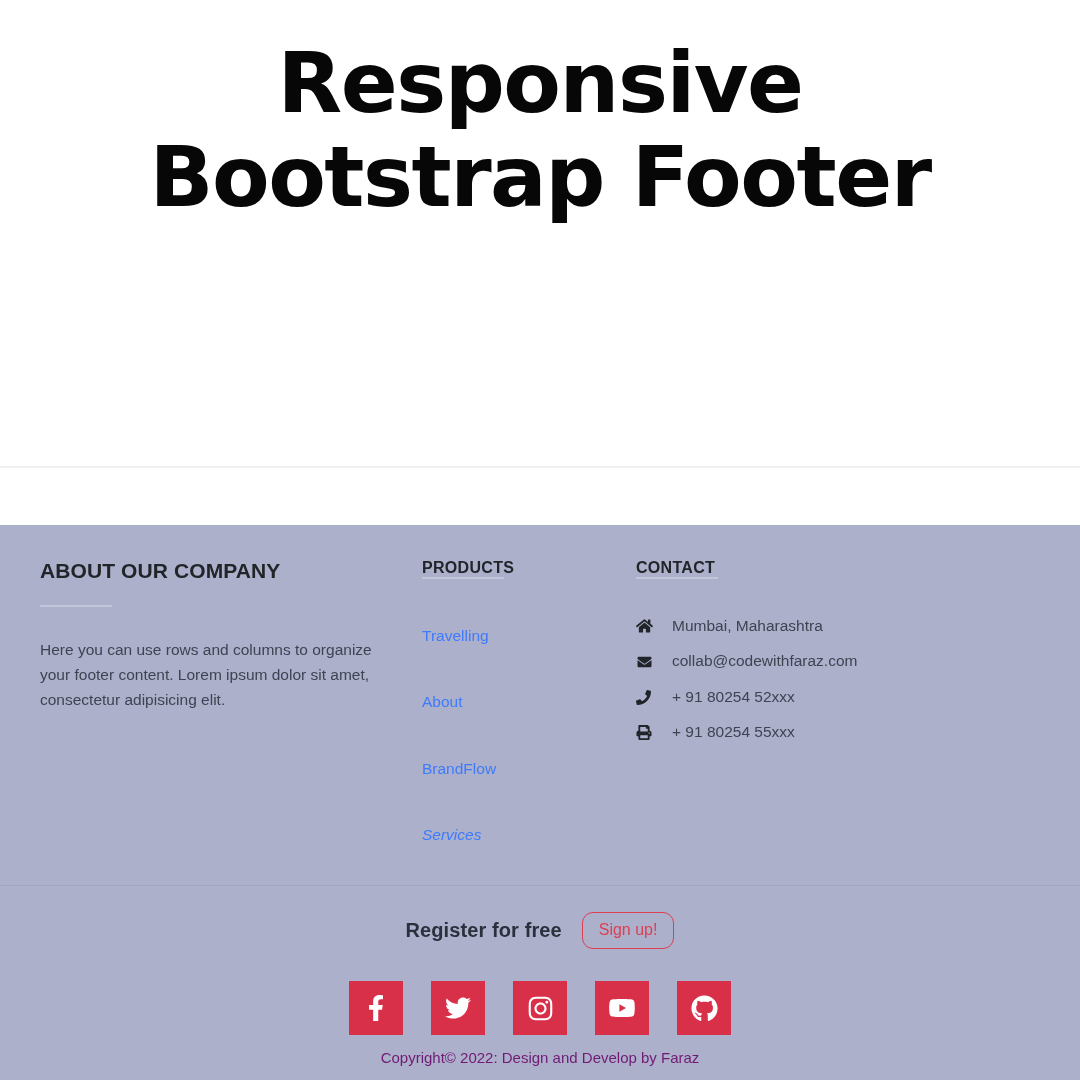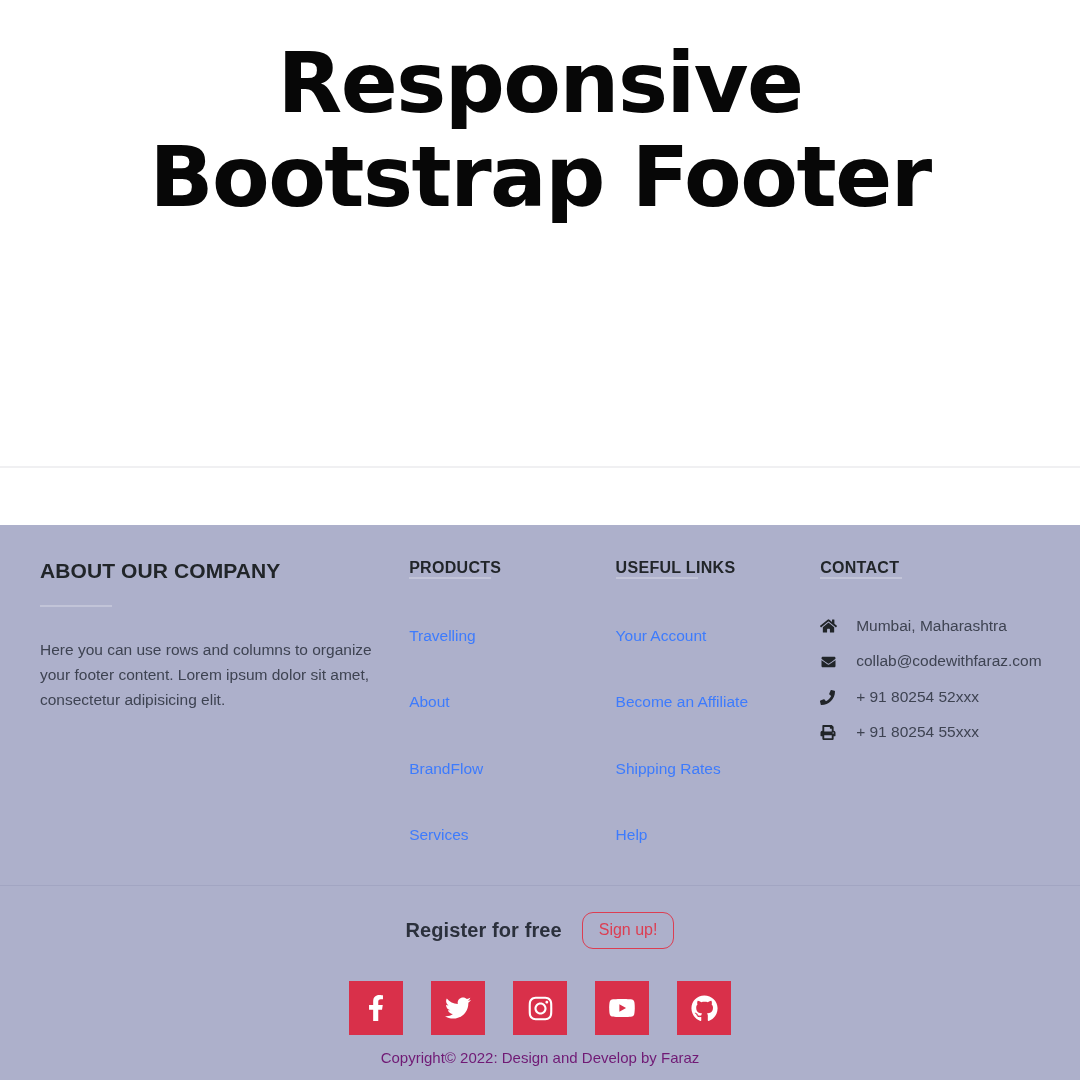--- a/index.html
+++ b/index.html
@@ -105,21 +105,21 @@
   .about-text {
     font-size: 15.5px;
     line-height: 1.62;
     color: #3e4352;
     max-width: 350px;
   }
 
   
   .link-list { list-style: none; }
   .link-list li { margin-bottom: 17px; margin-top: 48px; }
-  .link-list li:last-child { margin-bottom: 0; }
+  .link-list li:last-child { margin-bottom: 0; font-style: italic; }
   .link-list a {
     color: #3d7bfd;
     text-decoration: none;
     font-size: 15.5px;
     line-height: 1.2;
   }
 
   
   .contact-list { list-style: none; }
   .contact-list li {
@@ -231,38 +231,20 @@
           </li>
           <li>
             <a href="#">BrandFlow</a>
           </li>
           <li>
             <a href="#">Services</a>
           </li>
         </ul>
       </div>
 
-      <div class="col-useful">
-        <div class="h-col">USEFUL LINKS</div>
-        <div class="rule-col"></div>
-        <ul class="link-list">
-          <li>
-            <a href="#">Your Account</a>
-          </li>
-          <li>
-            <a href="#">Become an Affiliate</a>
-          </li>
-          <li>
-            <a href="#">Shipping Rates</a>
-          </li>
-          <li>
-            <a href="#">Help</a>
-          </li>
-        </ul>
-      </div>
 
       <div class="col-contact">
         <div class="h-col">CONTACT</div>
         <div class="rule-col"></div>
         <ul class="contact-list">
 
           <li>
             <span class="contact-ico">
               <svg width="17" height="16" viewBox="0 0 576 512">
                   <path fill="currentColor" d="M280.37 148.26L96 300.11V464a16 16 0 0 0 16 16l112.06-.29a16 16 0 0 0 15.92-16V368a16 16 0 0 1 16-16h64a16 16 0 0 1 16 16v95.64a16 16 0 0 0 16 16.05L464 480a16 16 0 0 0 16-16V300L295.67 148.26a12.19 12.19 0 0 0-15.3 0zM571.6 251.47L488 182.56V44.05a12 12 0 0 0-12-12h-56a12 12 0 0 0-12 12v72.61L318.47 43a48 48 0 0 0-61 0L4.34 251.47a12 12 0 0 0-1.6 16.9l25.5 31A12 12 0 0 0 45.15 301l235.22-193.74a12.19 12.19 0 0 1 15.3 0L530.9 301a12 12 0 0 0 16.9-1.6l25.5-31a12 12 0 0 0-1.7-16.93z"></path>

